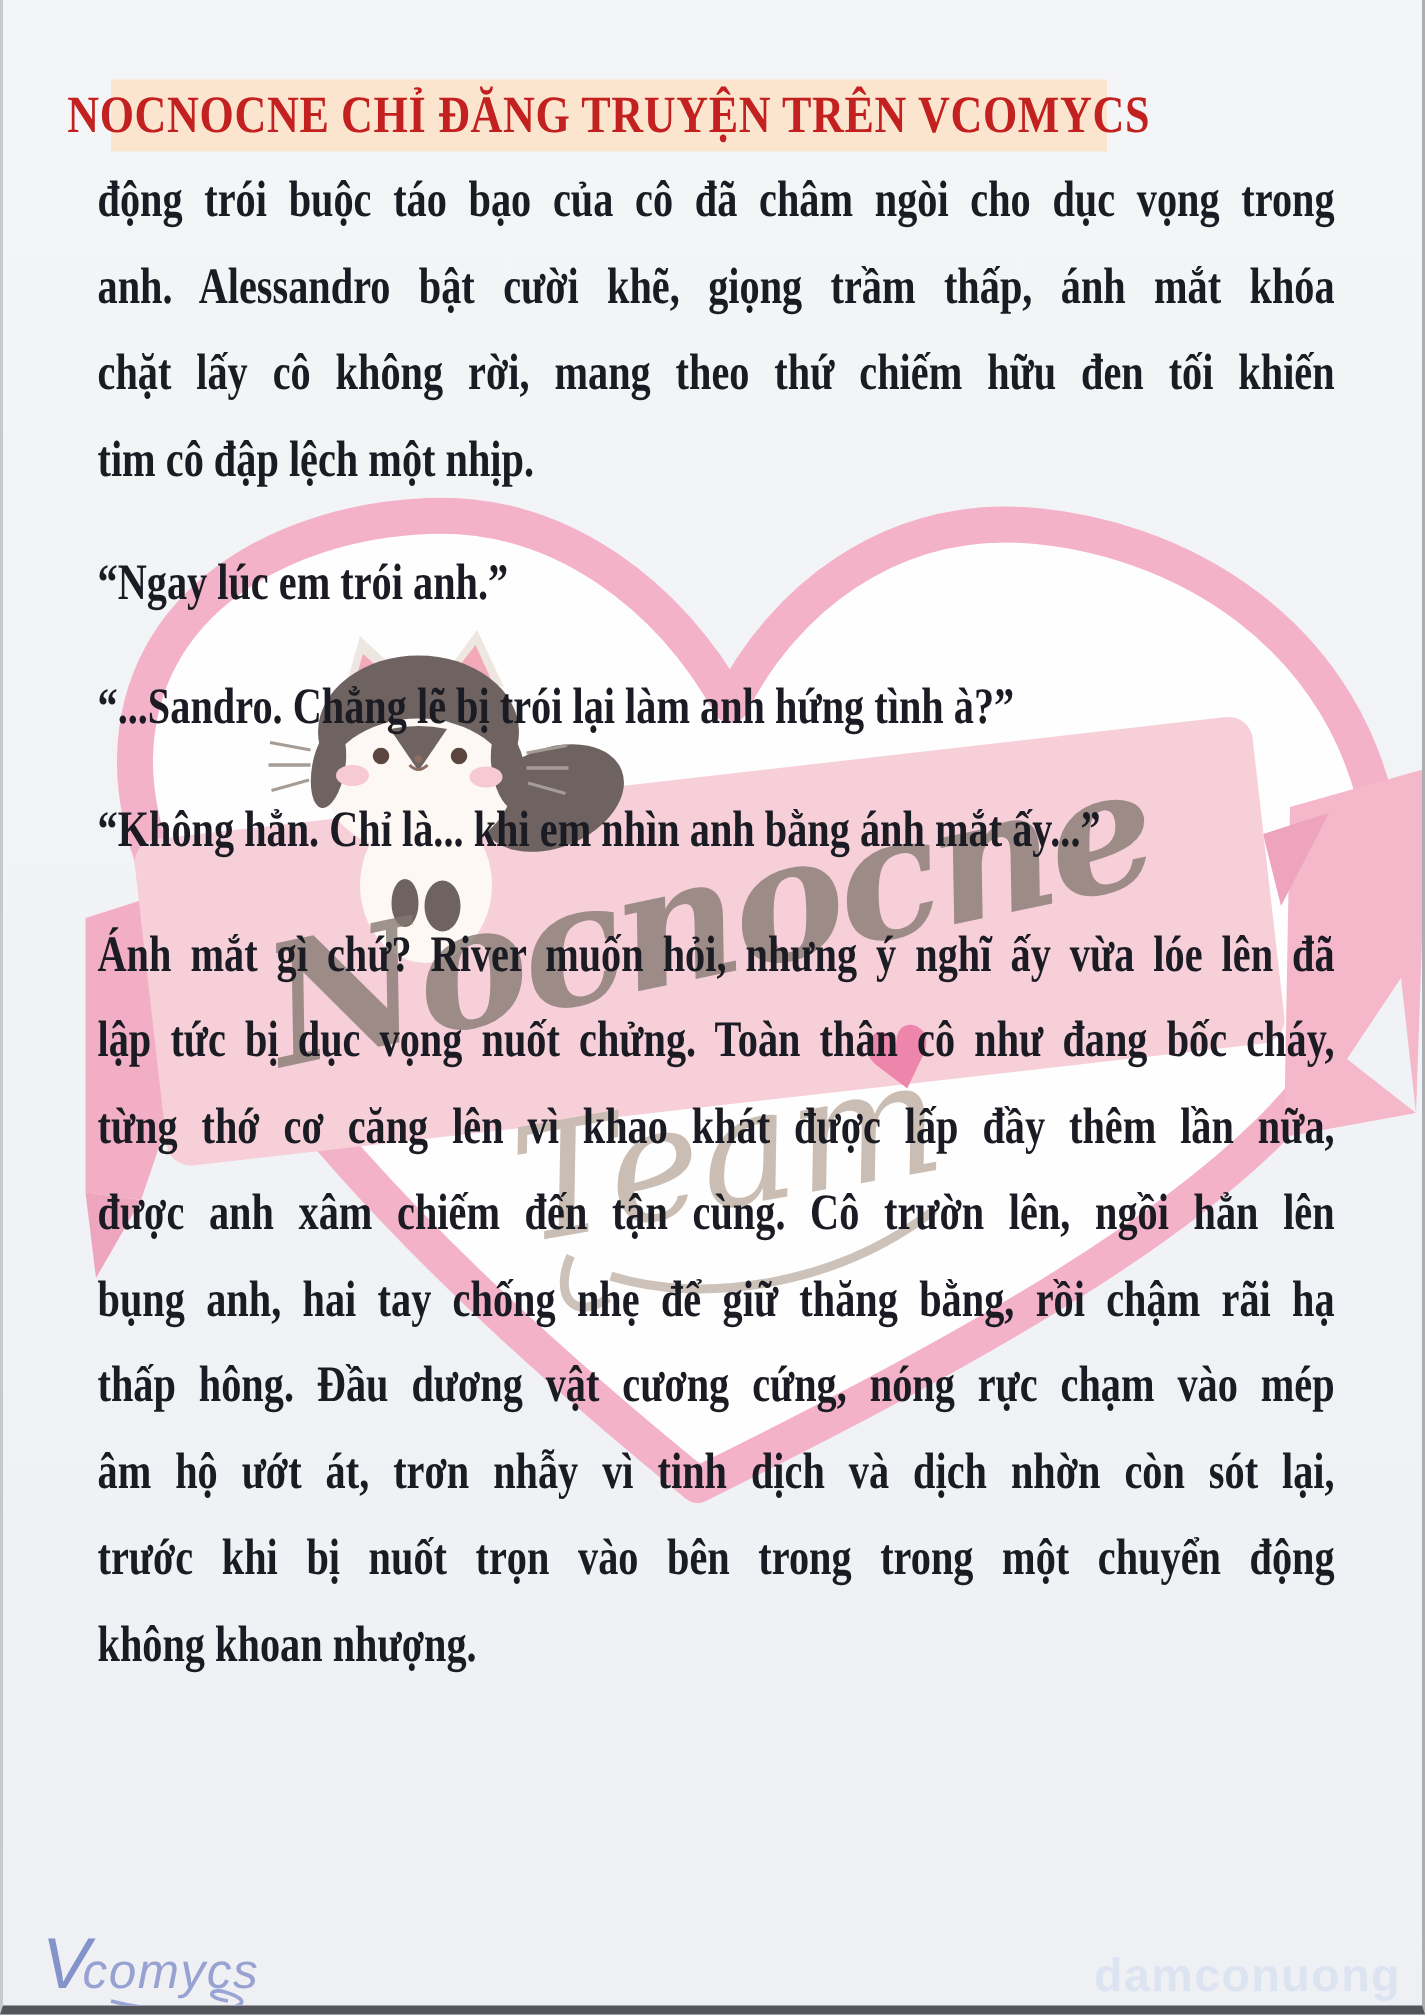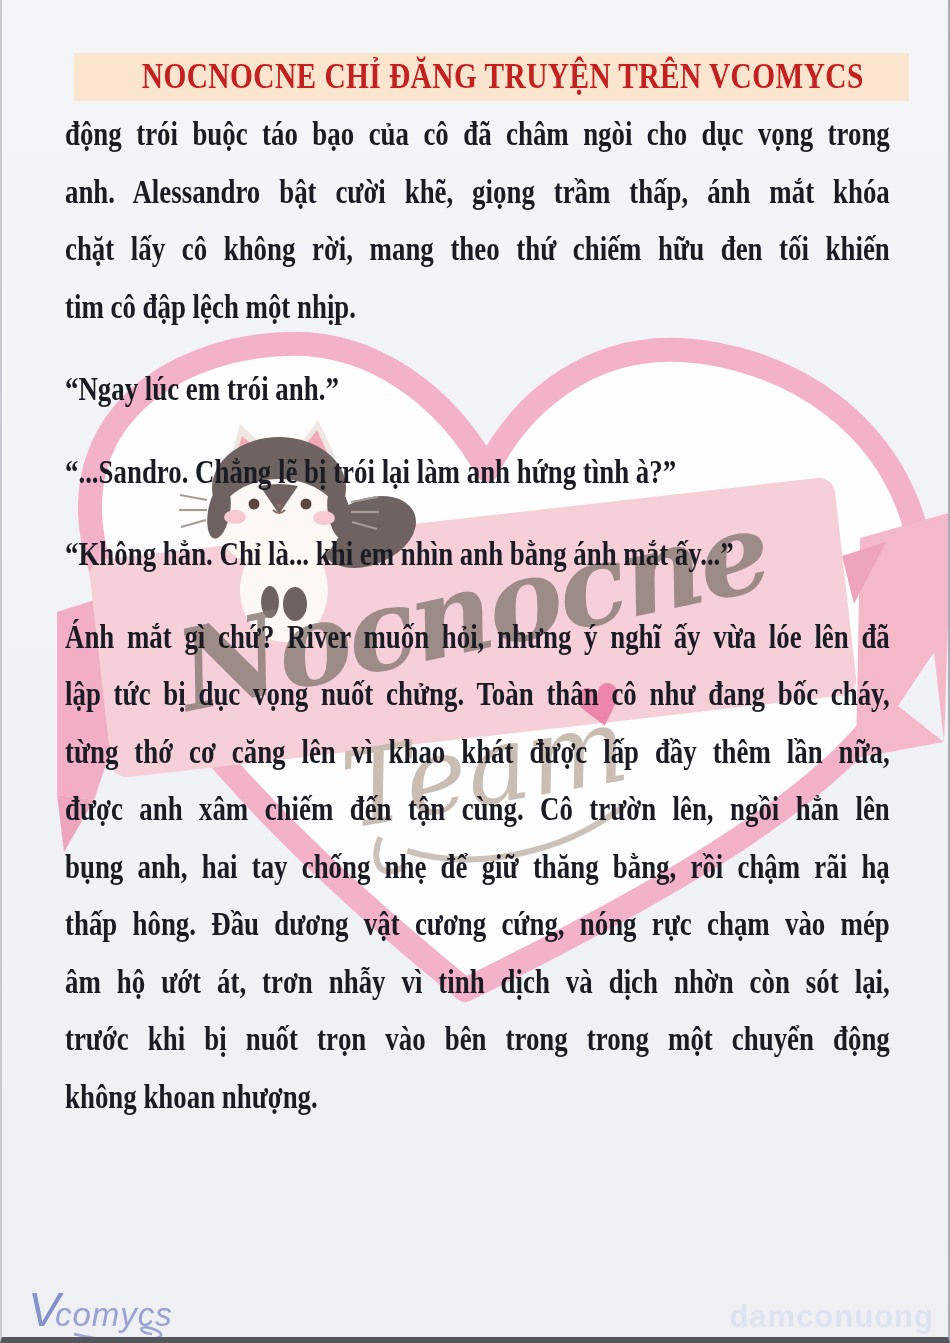--- a/index.html
+++ b/index.html
@@ -6,22 +6,22 @@
   body{width:950px;height:1343px;background:#e9eaee;font-family:"Liberation Serif","DejaVu Serif",serif;}
   .page{
     position:relative;width:950px;height:1343px;box-sizing:border-box;overflow:hidden;
     background:linear-gradient(180deg,#f4f5f7 0%,#f1f2f5 60%,#eef0f3 100%);
     border-left:2px solid #c6c9ce;border-right:2px solid #a9adb4;border-bottom:6px solid #55555c;
   }
   .wm{position:absolute;left:0;top:0;width:950px;height:1343px;z-index:0;}
   .wm text{user-select:none;}
 
   .banner{
-    position:absolute;left:72px;top:53px;width:812px;height:48px;z-index:2;
-    background:#fbe5cf;display:flex;align-items:center;justify-content:center;padding-left:23px;
+    position:absolute;left:72px;top:53px;width:664px;height:48px;z-index:2;
+    background:#fbe5cf;display:flex;align-items:center;justify-content:center;
   }
   .banner span{
     font-weight:bold;font-size:35px;color:#c32020;white-space:nowrap;
     transform:scaleX(0.84);transform-origin:center;letter-spacing:0.5px;
   }
 
   .content{
     position:absolute;left:63px;top:105px;width:1044px;z-index:2;
     transform:scaleX(0.79);transform-origin:0 0;
     font-weight:bold;font-size:34px;color:#1b1b23;

